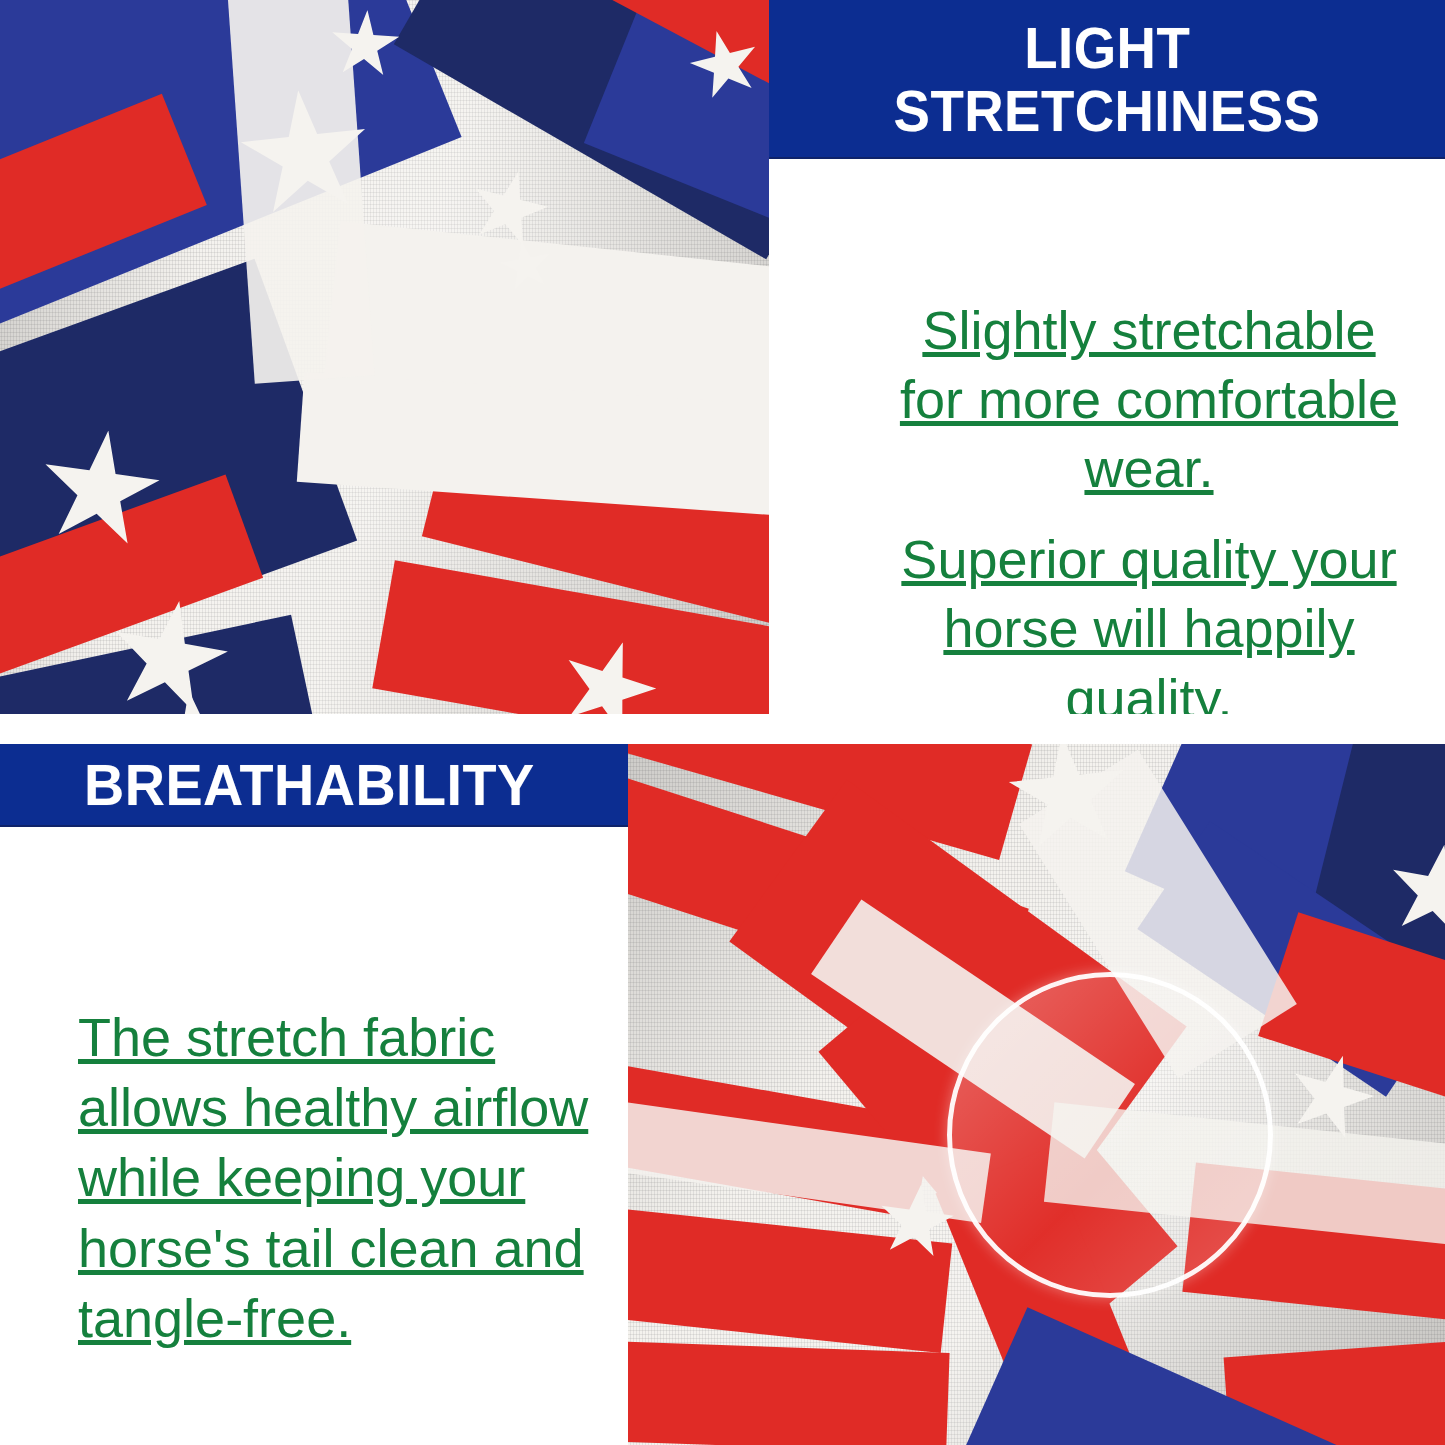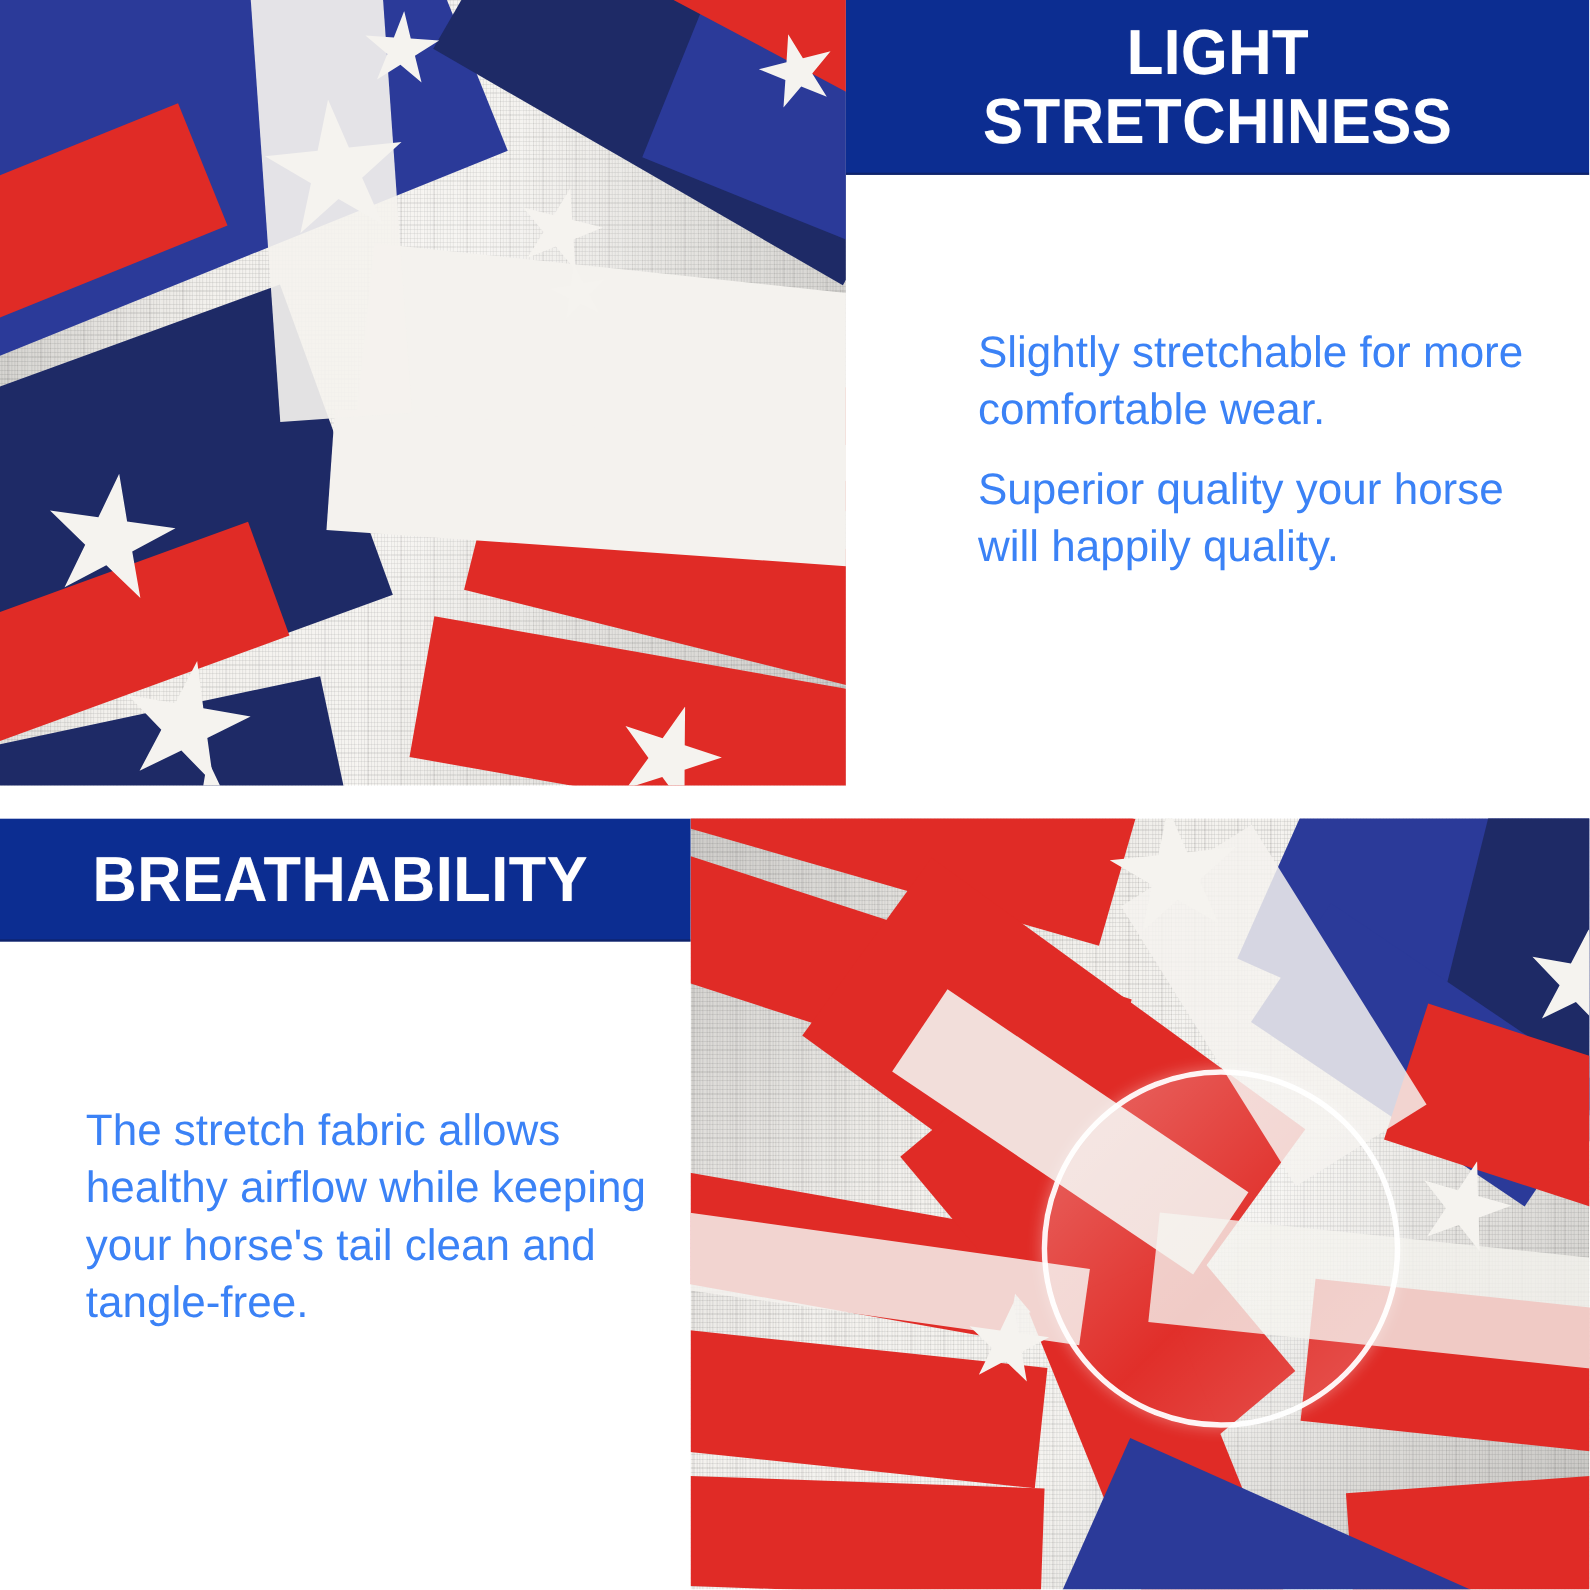--- a/index.html
+++ b/index.html
@@ -18,20 +18,21 @@
     position: relative;
     width: 1445px;
     height: 1445px;
     background: #ffffff;
   }
 
   
   .quad {
     position: absolute;
     overflow: hidden;
+    text-align: center;
   }
 
   #top-left-photo {
     left: 0;
     top: 0;
     width: 769px;
     height: 714px;
   }
 
   #top-right-panel {
@@ -79,21 +80,21 @@
     top: 0;
     width: 676px;
     height: 159px;
     align-items: center;
     padding: 0 14px;
   }
   #banner-breathability {
     left: 0;
     top: 0;
     width: 628px;
-    height: 112px;
+    height: 83px;
     align-items: flex-start;
     padding-left: 84px;
   }
 
   .banner-line {
     color: #ffffff;
     font-weight: bold;
     letter-spacing: 0.5px;
     line-height: 1.07;
     white-space: nowrap;
@@ -108,25 +109,26 @@
     transform: scaleX(0.96);
     transform-origin: left center;
   }
 
   
   .copy-block {
     position: absolute;
     color: #1b1b1b;
   }
   .copy-p {
-    font-size: 40px;
+    font-size: 54px;
     line-height: 1.28;
     margin: 0 0 22px 0;
-    color: #3b82f6;
+    color: #15803d;
     font-weight: normal;
+    text-decoration: underline;
   }
   .copy-p:last-child { margin-bottom: 0; }
 
   #copy-stretch {
     left: 120px;
     top: 296px;
     width: 520px;
   }
   #copy-breathe {
     left: 78px;

